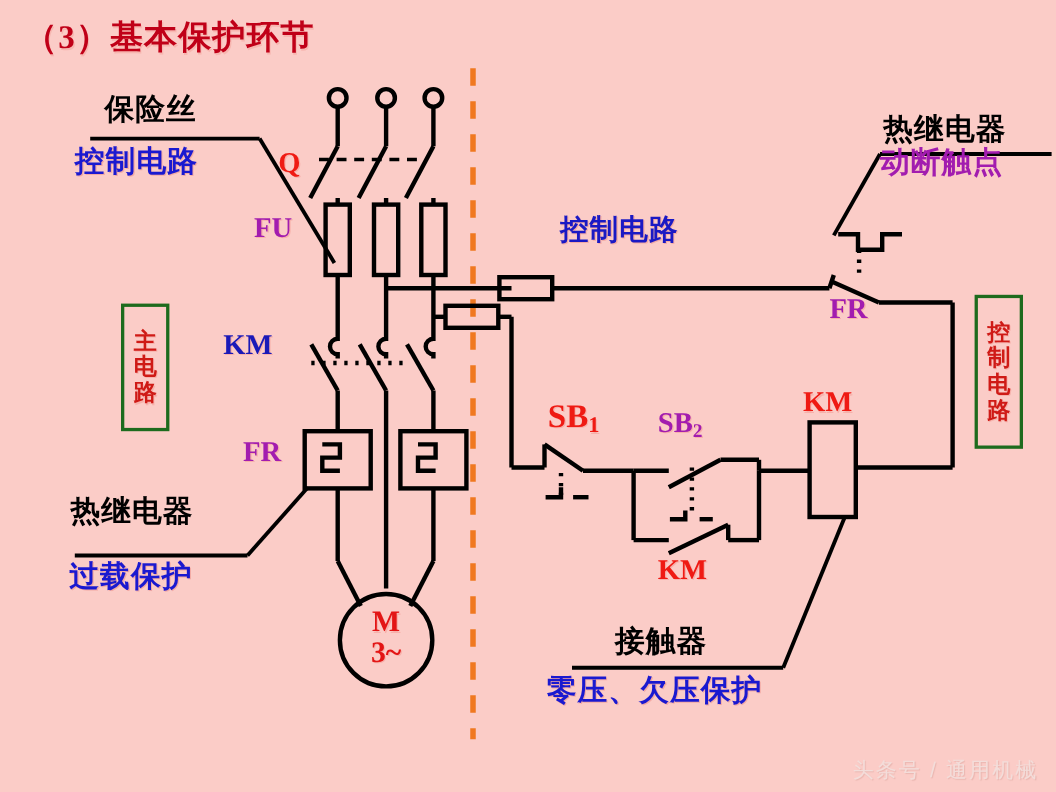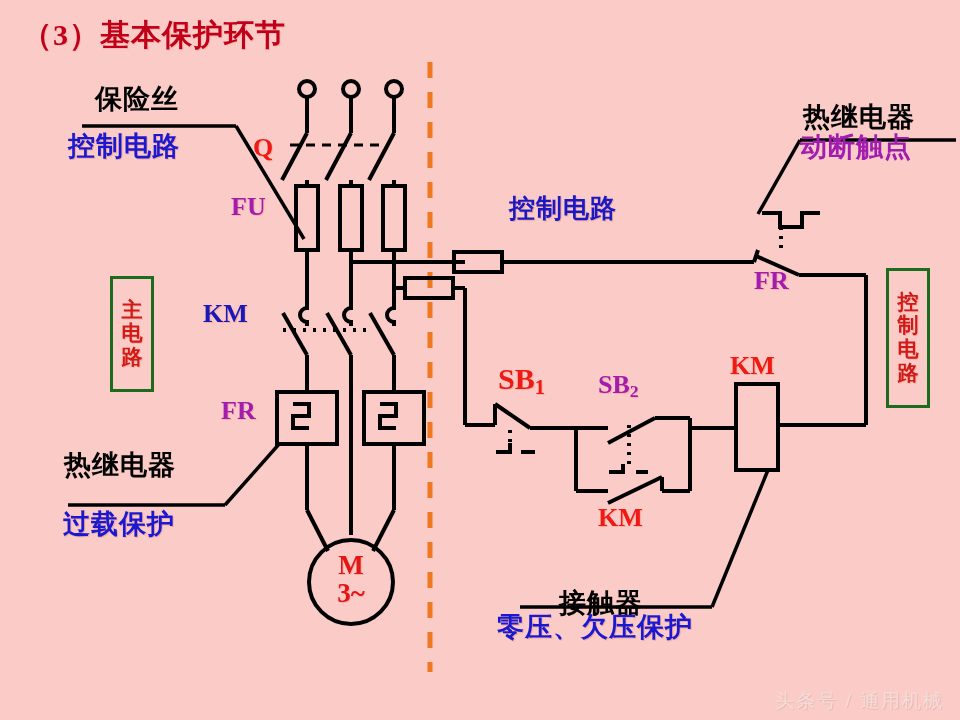--- a/index.html
+++ b/index.html
@@ -248,21 +248,21 @@
 
   <div class="lbl note-top" style="left:95px; top:86px;">保险丝</div>
   <div class="lbl note-bot" style="left:68px; top:133px;">控制电路</div>
 
   <div class="lbl note-top" style="left:64px; top:452px;">热继电器</div>
   <div class="lbl note-bot" style="left:63px; top:511px;">过载保护</div>
 
   <div class="lbl note-top" style="left:803px; top:104px;">热继电器</div>
   <div class="lbl note-bot" style="left:800px; top:134px; color:#a21caf; text-shadow:none;">动断触点</div>
 
-  <div class="lbl note-top" style="left:559px; top:570px;margin-top:20px;">接触器</div>
+  <div class="lbl note-top" style="left:559px; top:570px;">接触器</div>
   <div class="lbl note-bot" style="left:497px; top:614px;">零压、欠压保护</div>
 
   <div class="lbl mid-cap" style="left:493px; top:196px;margin-left:16px;">控制电路</div>
 
   <div class="lbl desig desig-red" style="left:253px; top:135px; font-size:26px;">Q</div>
 
   <div class="lbl desig desig-green" style="left:231px; top:194px; font-size:26px;">FU</div>
 
   <div class="lbl desig desig-blue" style="left:203px; top:301px; font-size:26px;">KM</div>
 

